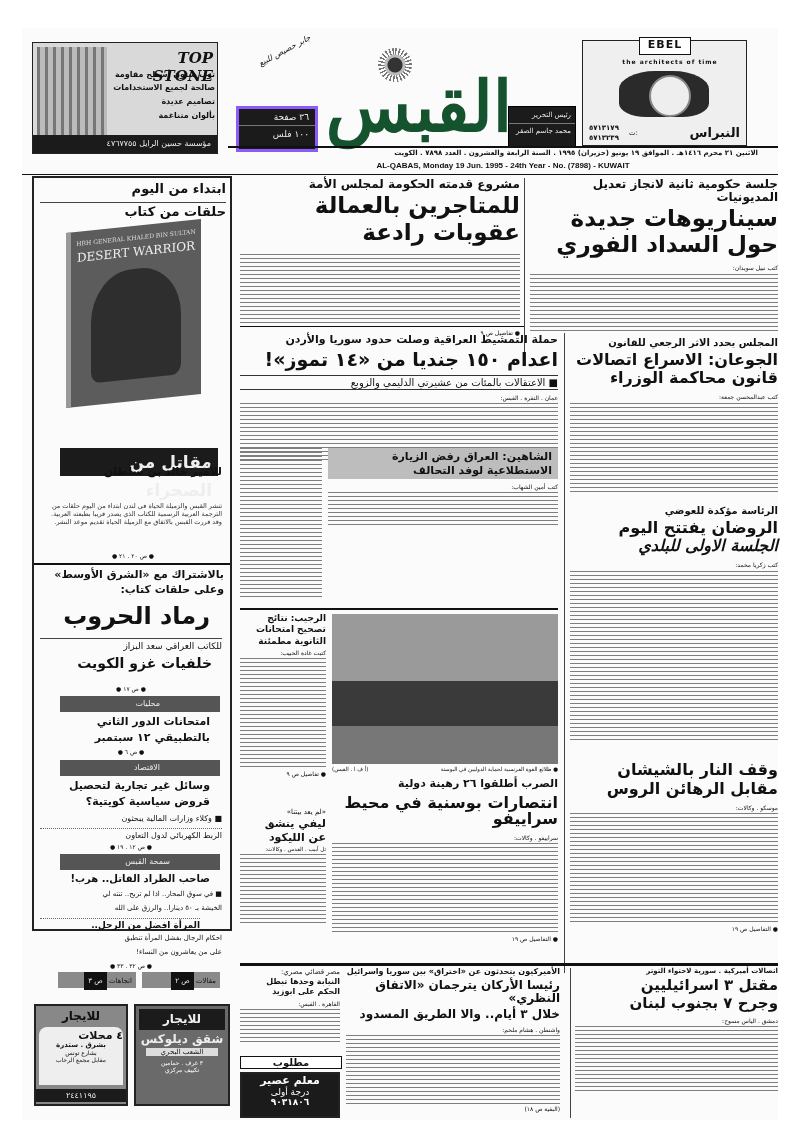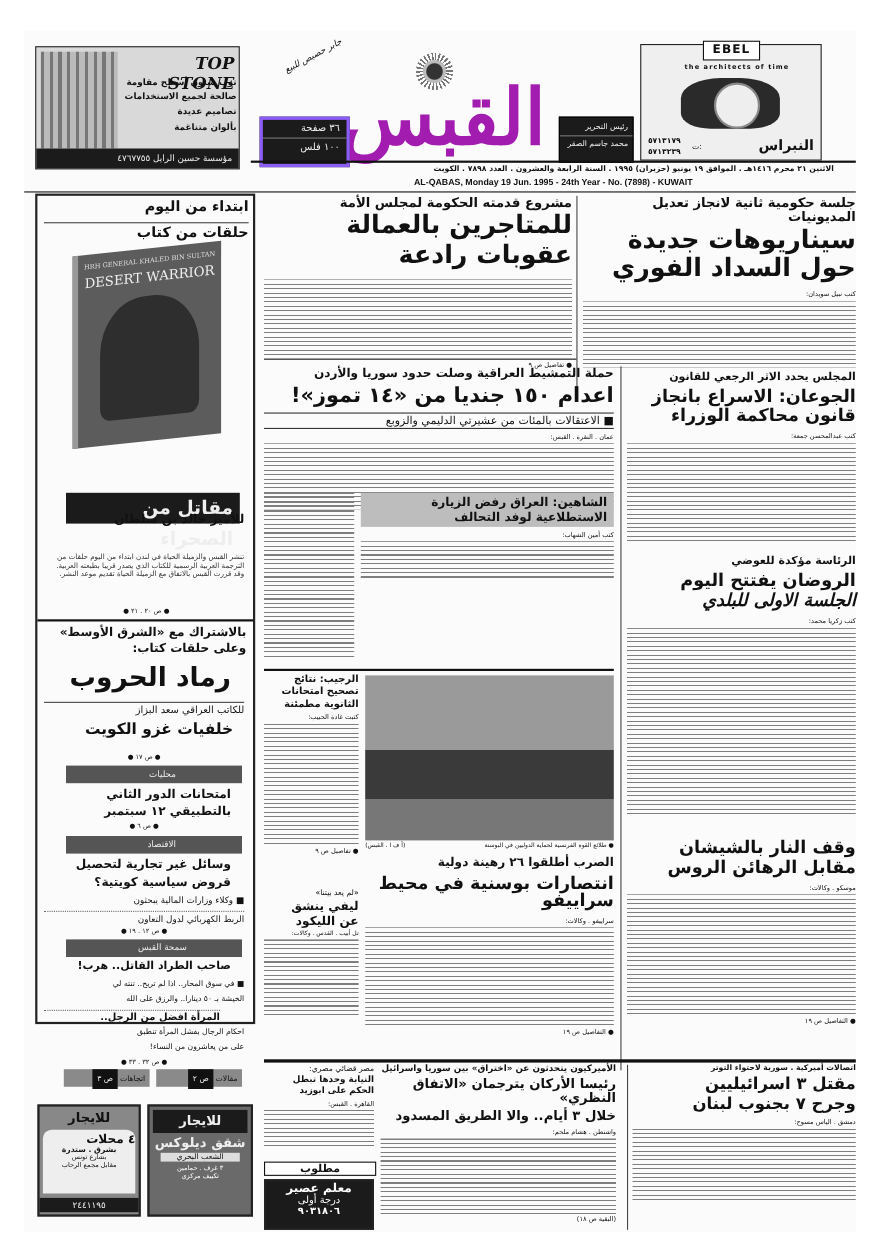--- a/index.html
+++ b/index.html
@@ -10,21 +10,21 @@
   .box{border:1px solid #222;box-sizing:border-box;}
   .dark{background:#1b1b1b;color:#eee;}
   .grey{background:#8a8a8a;}
   .hl{font-weight:bold;line-height:1.05;text-align:right;}
   .body-text{font-size:6px;line-height:8px;color:#333;direction:rtl;text-align:right;overflow:hidden;}
   .lines{background:repeating-linear-gradient(180deg,#555 0 1px,transparent 1px 4px);opacity:.75;}
   .photo{background:repeating-linear-gradient(45deg,#6a6a6a 0 2px,#4a4a4a 2px 4px);}
   .vrule{position:absolute;width:1px;background:#444;}
   .hrule{position:absolute;height:2px;background:#111;}
   .tag{display:inline-block;padding:1px 4px;background:#111;color:#eee;font-size:7px;}
-  .mast-title{font-family:Liberation Sans, sans-serif;font-size:70px;font-weight:bold;color:#a21caf;}
+  .mast-title{font-family:Liberation Sans, sans-serif;font-size:70px;font-weight:bold;color:#14532d;margin-left:16px;}
 </style>
 </head>
 <body>
 
 <div class="page">
 
   <div class="abs box" style="left:10px;top:14px;width:186px;height:112px;background:#d9d9d9;">
     <div class="abs photo" style="left:4px;top:4px;width:70px;height:88px;background:repeating-linear-gradient(90deg,#777 0 3px,#bbb 3px 8px);"></div>
     <div class="abs rtl" style="left:80px;top:6px;width:100px;font-family:'DejaVu Serif',serif;font-style:italic;font-size:15px;font-weight:bold;">TOP STONE</div>
     <div class="abs rtl hl" style="left:78px;top:28px;width:104px;font-size:8px;">توب ستون أسطح مقاومة</div>
@@ -148,21 +148,21 @@
   <div class="abs box" style="left:112px;top:976px;width:96px;height:102px;background:#6a6a6a;border-width:2px;">
     <div class="dark hl" style="text-align:center;font-size:12px;padding:4px 0;margin:3px;">للايجار</div>
     <div class="hl" style="text-align:center;font-size:12px;color:#eee;">شقق ديلوكس</div>
     <div style="text-align:center;font-size:7px;background:#ddd;margin:3px 10px;">الشعب البحري</div>
     <div style="text-align:center;font-size:6px;color:#fff;">٣ غرف . حمامين</div>
     <div style="text-align:center;font-size:6px;color:#fff;">تكييف مركزي</div>
   </div>
 
   <div class="abs rtl" style="left:548px;top:310px;width:208px;height:160px;">
     <div class="hl" style="font-size:10px;">المجلس يحدد الاثر الرجعي للقانون</div>
-    <div class="hl" style="font-size:16px;margin-top:3px;">الجوعان: الاسراع بانجاز</div>
+    <div class="hl" style="font-size:16px;margin-top:3px;">الجوعان: الاسراع اتصالات</div>
     <div class="hl" style="font-size:16px;margin-top:2px;">قانون محاكمة الوزراء</div>
     <div style="font-size:6px;margin-top:6px;">كتب عبدالمحسن جمعة:</div>
     <div class="lines" style="height:90px;margin-top:3px;"></div>
   </div>
   <div class="vrule" style="left:542px;top:305px;height:640px;"></div>
 
   <div class="abs rtl" style="left:218px;top:306px;width:318px;height:270px;">
     <div class="hl" style="font-size:11px;">حملة التمشيط العراقية وصلت حدود سوريا والأردن</div>
     <div class="hl" style="font-size:19px;margin-top:4px;">اعدام ١٥٠ جنديا من «١٤ تموز»!</div>
     <div style="font-size:10px;margin-top:6px;border-top:1px solid #333;border-bottom:1px solid #333;padding:1px 0;">■ الاعتقالات بالمئات من عشيرتي الدليمي والزوبع</div>

